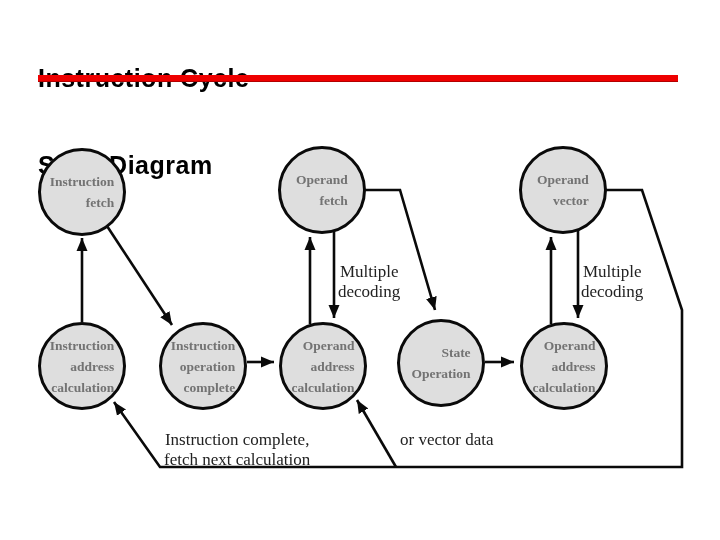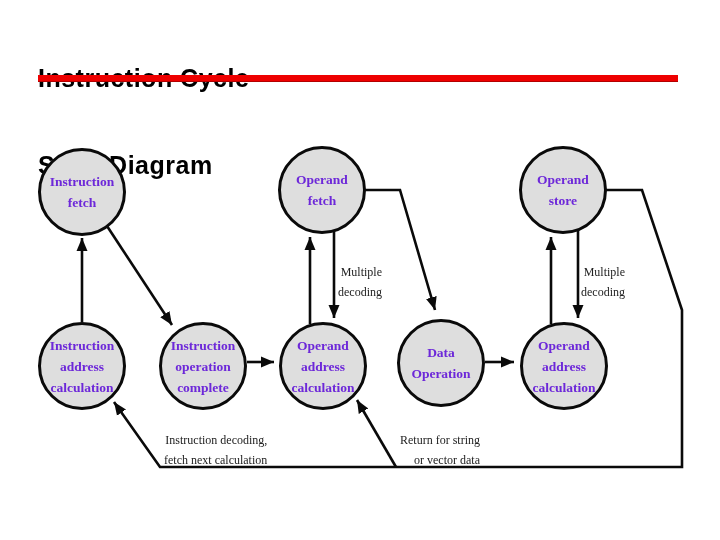--- a/index.html
+++ b/index.html
@@ -20,26 +20,26 @@
     background:#ee0000;border-bottom:1px solid #b30000;
   }
   .edges{position:absolute;left:0;top:0;pointer-events:none;}
   .node{
     position:absolute;width:82px;height:82px;border-radius:50%;
     background:#dedede;border:3px solid #0a0a0a;
     display:flex;align-items:center;justify-content:center;
   }
   .node-label{
     font-family:"Liberation Serif",serif;font-weight:bold;
-    font-size:13.5px;line-height:21px;color:#6d28d9;text-align:center;
+    font-size:13.5px;line-height:21px;color:#737373;text-align:right;
   }
   .node-label span{display:block;}
   .edge-label{
     position:absolute;font-family:"Liberation Serif",serif;
-    font-size:12px;line-height:20px;color:#222;text-align:right;
+    font-size:17px;line-height:20px;color:#222;text-align:center;
     white-space:nowrap;
   }
   .edge-label span{display:block;}
 </style>
 </head>
 <body>
 
 <div class="slide">
 
   <div class="title">
@@ -58,21 +58,21 @@
   <div class="node" style="left:278px;top:146px">
     <div class="node-label">
       <span>Operand</span>
       <span>fetch</span>
     </div>
   </div>
 
   <div class="node" style="left:519px;top:146px">
     <div class="node-label">
       <span>Operand</span>
-      <span>store</span>
+      <span>vector</span>
     </div>
   </div>
 
   <div class="node" style="left:38px;top:322px">
     <div class="node-label">
       <span>Instruction</span>
       <span>address</span>
       <span>calculation</span>
     </div>
   </div>
@@ -88,21 +88,21 @@
   <div class="node" style="left:279px;top:322px">
     <div class="node-label">
       <span>Operand</span>
       <span>address</span>
       <span>calculation</span>
     </div>
   </div>
 
   <div class="node" style="left:397px;top:319px">
     <div class="node-label">
-      <span>Data</span>
+      <span>State</span>
       <span>Operation</span>
     </div>
   </div>
 
   <div class="node" style="left:520px;top:322px">
     <div class="node-label">
       <span>Operand</span>
       <span>address</span>
       <span>calculation</span>
     </div>
@@ -133,22 +133,21 @@
     <span>Multiple</span>
     <span>decoding</span>
   </div>
 
   <div class="edge-label" style="left:581px;top:262px">
     <span>Multiple</span>
     <span>decoding</span>
   </div>
 
   <div class="edge-label" style="left:164px;top:430px">
-    <span>Instruction decoding,</span>
+    <span>Instruction complete,</span>
     <span>fetch next calculation</span>
   </div>
 
   <div class="edge-label" style="left:400px;top:430px">
-    <span>Return for string</span>
     <span>or vector data</span>
   </div>
 
 </div>
 
 </body></html>

